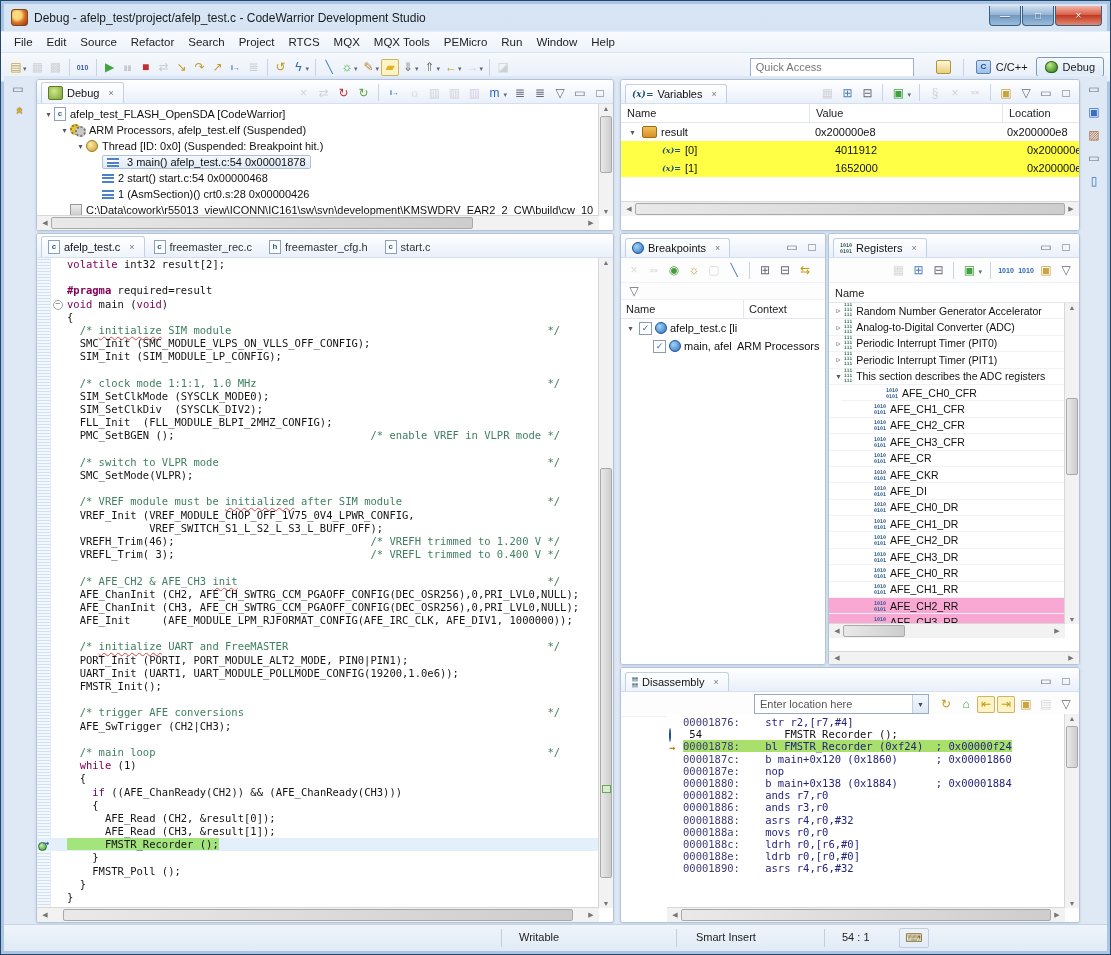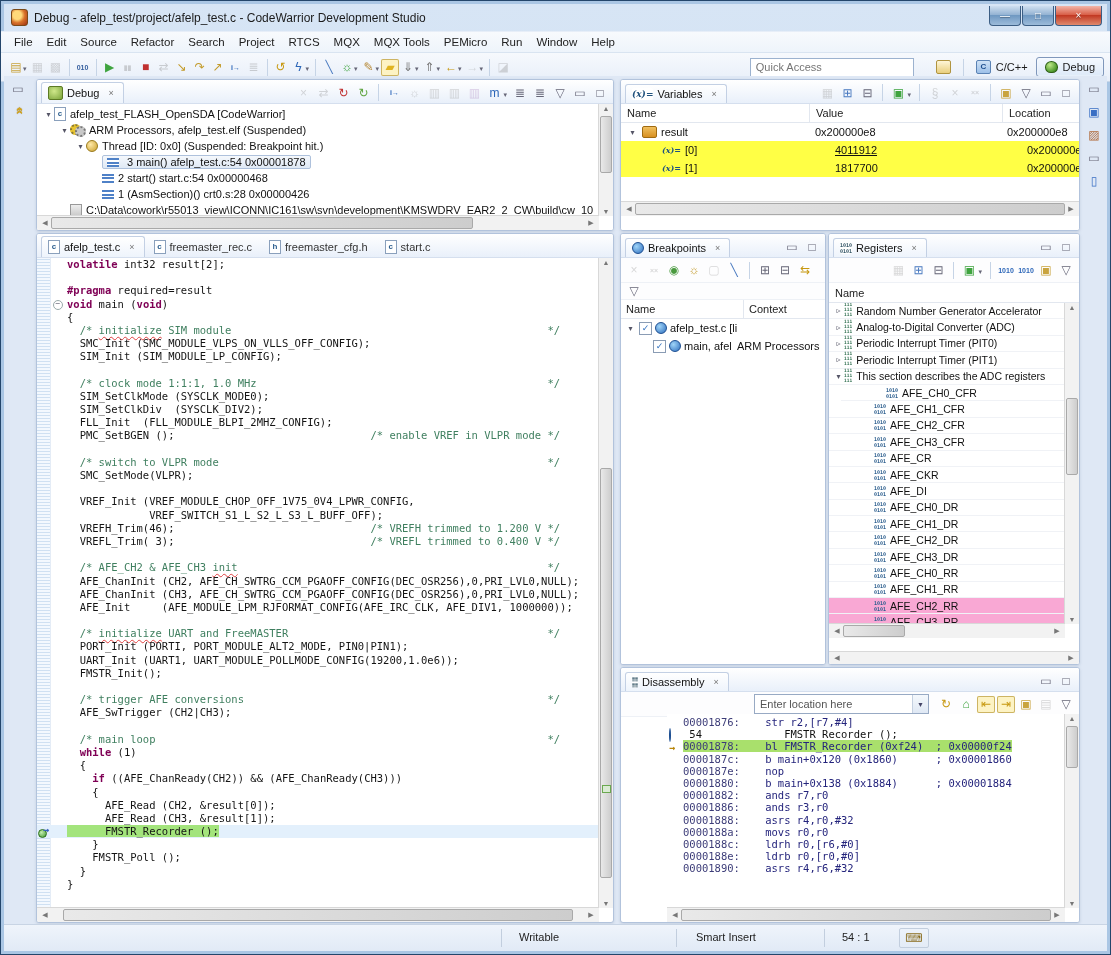--- a/index.html
+++ b/index.html
@@ -109,21 +109,21 @@
   .etabbar{height:23px;}
   .code-area{position:absolute;left:0;top:24px;right:14px;bottom:14px;overflow:hidden;background:#fff;}
   .hatch{position:absolute;left:0;top:0;bottom:0;width:13px;border-right:1px solid #e4ecf6;
          background:repeating-linear-gradient(0deg,#cfe0f2 0 1.5px,#f3f8fe 1.5px 3px),
                     repeating-linear-gradient(90deg,rgba(207,224,242,.9) 0 1.5px,rgba(243,248,254,.0) 1.5px 3px);}
   .cl{height:13.2px;line-height:13.2px;font:10.5px "DejaVu Sans Mono",monospace;
       white-space:pre;position:relative;padding-left:30px;}
   .cl.hl{background:#e3f0fc;}
   .cl.hl .codewrap{background:#a3e47c;}
   .codewrap{display:inline-block;}
-  .k{color:#7f0055;font-weight:bold;}
+  .k{color:#7f0055;font-weight:normal;}
   .d{color:#7f0055;font-weight:bold;}
   .c{color:#3f7f5f;}
   .cw{color:#3f7f5f;text-decoration-line:underline;text-decoration-style:wavy;
       text-decoration-color:#e04040;text-decoration-thickness:1px;text-underline-offset:2px;}
   .p{color:#141414;}
   .fold{position:absolute;left:16px;top:2px;width:8px;height:8px;border:1px solid #9aa;border-radius:50%;
         background:#fff;color:#667;font-size:8px;line-height:6px;text-align:center;}
   .bpmark{position:absolute;left:1px;top:2px;width:15px;height:10px;}
   .bpmark .ball{position:absolute;left:0;top:2px;width:7px;height:7px;border-radius:50%;
         background:radial-gradient(circle at 35% 35%,#c4ecb0,#3f9a2e);border:1px solid #2c6e18;}
@@ -383,30 +383,30 @@
               </span>
               <span class="vcell" style="width: 180px;">0x200000e8</span>
               <span class="vcell" style="flex: 1 1 0%;">0x200000e8</span>
             </div>
             <div class="vrow hl">
               <span class="vcell" style="width: 176px; padding-left: 26px;">
                 <span class="arr"></span>
                 <span class="xico">(x)=</span>
                 <span>[0]</span>
               </span>
-              <span class="vcell" style="width: 180px; text-decoration: underline;">4011912</span>
+              <span class="vcell" style="width: 180px;">4011912</span>
               <span class="vcell" style="flex: 1 1 0%;">0x200000e8</span>
             </div>
             <div class="vrow hl">
               <span class="vcell" style="width: 176px; padding-left: 26px;">
                 <span class="arr"></span>
                 <span class="xico">(x)=</span>
                 <span>[1]</span>
               </span>
-              <span class="vcell" style="width: 180px;">1817700</span>
+              <span class="vcell" style="width: 180px;">1652000</span>
               <span class="vcell" style="flex: 1 1 0%;">0x200000ec</span>
             </div>
           </div>
         <div class="sbh" style="bottom:14px;">
           <span class="sbarrow" style="left:1px;top:3px;">◀</span>
             <span class="sbarrow" style="right:1px;top:3px;">▶</span>
           <span class="thumb" style="left:14px;right:14px;"></span>
         </div>
       </div>
     </div>
@@ -445,20 +445,21 @@
             <div class="cl"><span class="codewrap"></span></div>
             <div class="cl"><span class="codewrap"><span class="c">  /* clock mode 1:1:1, 1.0 MHz</span><span class="p">                                              </span><span class="c">*/</span></span></div>
             <div class="cl"><span class="codewrap"><span class="p">  SIM_SetClkMode (SYSCLK_MODE0);</span></span></div>
             <div class="cl"><span class="codewrap"><span class="p">  SIM_SetClkDiv  (SYSCLK_DIV2);</span></span></div>
             <div class="cl"><span class="codewrap"><span class="p">  FLL_Init  (FLL_MODULE_BLPI_2MHZ_CONFIG);</span></span></div>
             <div class="cl"><span class="codewrap"><span class="p">  PMC_SetBGEN ();</span><span class="p">                               </span><span class="c">/* enable VREF in VLPR mode */</span></span></div>
             <div class="cl"><span class="codewrap"></span></div>
             <div class="cl"><span class="codewrap"><span class="c">  /* switch to VLPR mode</span><span class="p">                                                    </span><span class="c">*/</span></span></div>
             <div class="cl"><span class="codewrap"><span class="p">  SMC_SetMode(VLPR);</span></span></div>
             <div class="cl"><span class="codewrap"></span></div>
+            <div class="cl"><span class="codewrap"><span class="c">  /* VREF module must be </span><span class="cw">initialized</span><span class="c"> after SIM module</span><span class="p">                       </span><span class="c">*/</span></span></div>
             <div class="cl"><span class="codewrap"><span class="p">  VREF_Init (VREF_MODULE_CHOP_OFF_1V75_0V4_LPWR_CONFIG,</span></span></div>
             <div class="cl"><span class="codewrap"><span class="p">             VREF_SWITCH_S1_L_S2_L_S3_L_BUFF_OFF);</span></span></div>
             <div class="cl"><span class="codewrap"><span class="p">  VREFH_Trim(46);</span><span class="p">                               </span><span class="c">/* VREFH trimmed to 1.200 V */</span></span></div>
             <div class="cl"><span class="codewrap"><span class="p">  VREFL_Trim( 3);</span><span class="p">                               </span><span class="c">/* VREFL trimmed to 0.400 V */</span></span></div>
             <div class="cl"><span class="codewrap"></span></div>
             <div class="cl"><span class="codewrap"><span class="c">  /* AFE_CH2 &amp; AFE_CH3 </span><span class="cw">init</span><span class="p">                                                 </span><span class="c">*/</span></span></div>
             <div class="cl"><span class="codewrap"><span class="p">  AFE_ChanInit (CH2, AFE_CH_SWTRG_CCM_PGAOFF_CONFIG(DEC_OSR256),0,PRI_LVL0,NULL);</span></span></div>
             <div class="cl"><span class="codewrap"><span class="p">  AFE_ChanInit (CH3, AFE_CH_SWTRG_CCM_PGAOFF_CONFIG(DEC_OSR256),0,PRI_LVL0,NULL);</span></span></div>
             <div class="cl"><span class="codewrap"><span class="p">  AFE_Init     (AFE_MODULE_LPM_RJFORMAT_CONFIG(AFE_IRC_CLK, AFE_DIV1, 1000000));</span></span></div>
             <div class="cl"><span class="codewrap"></span></div>

